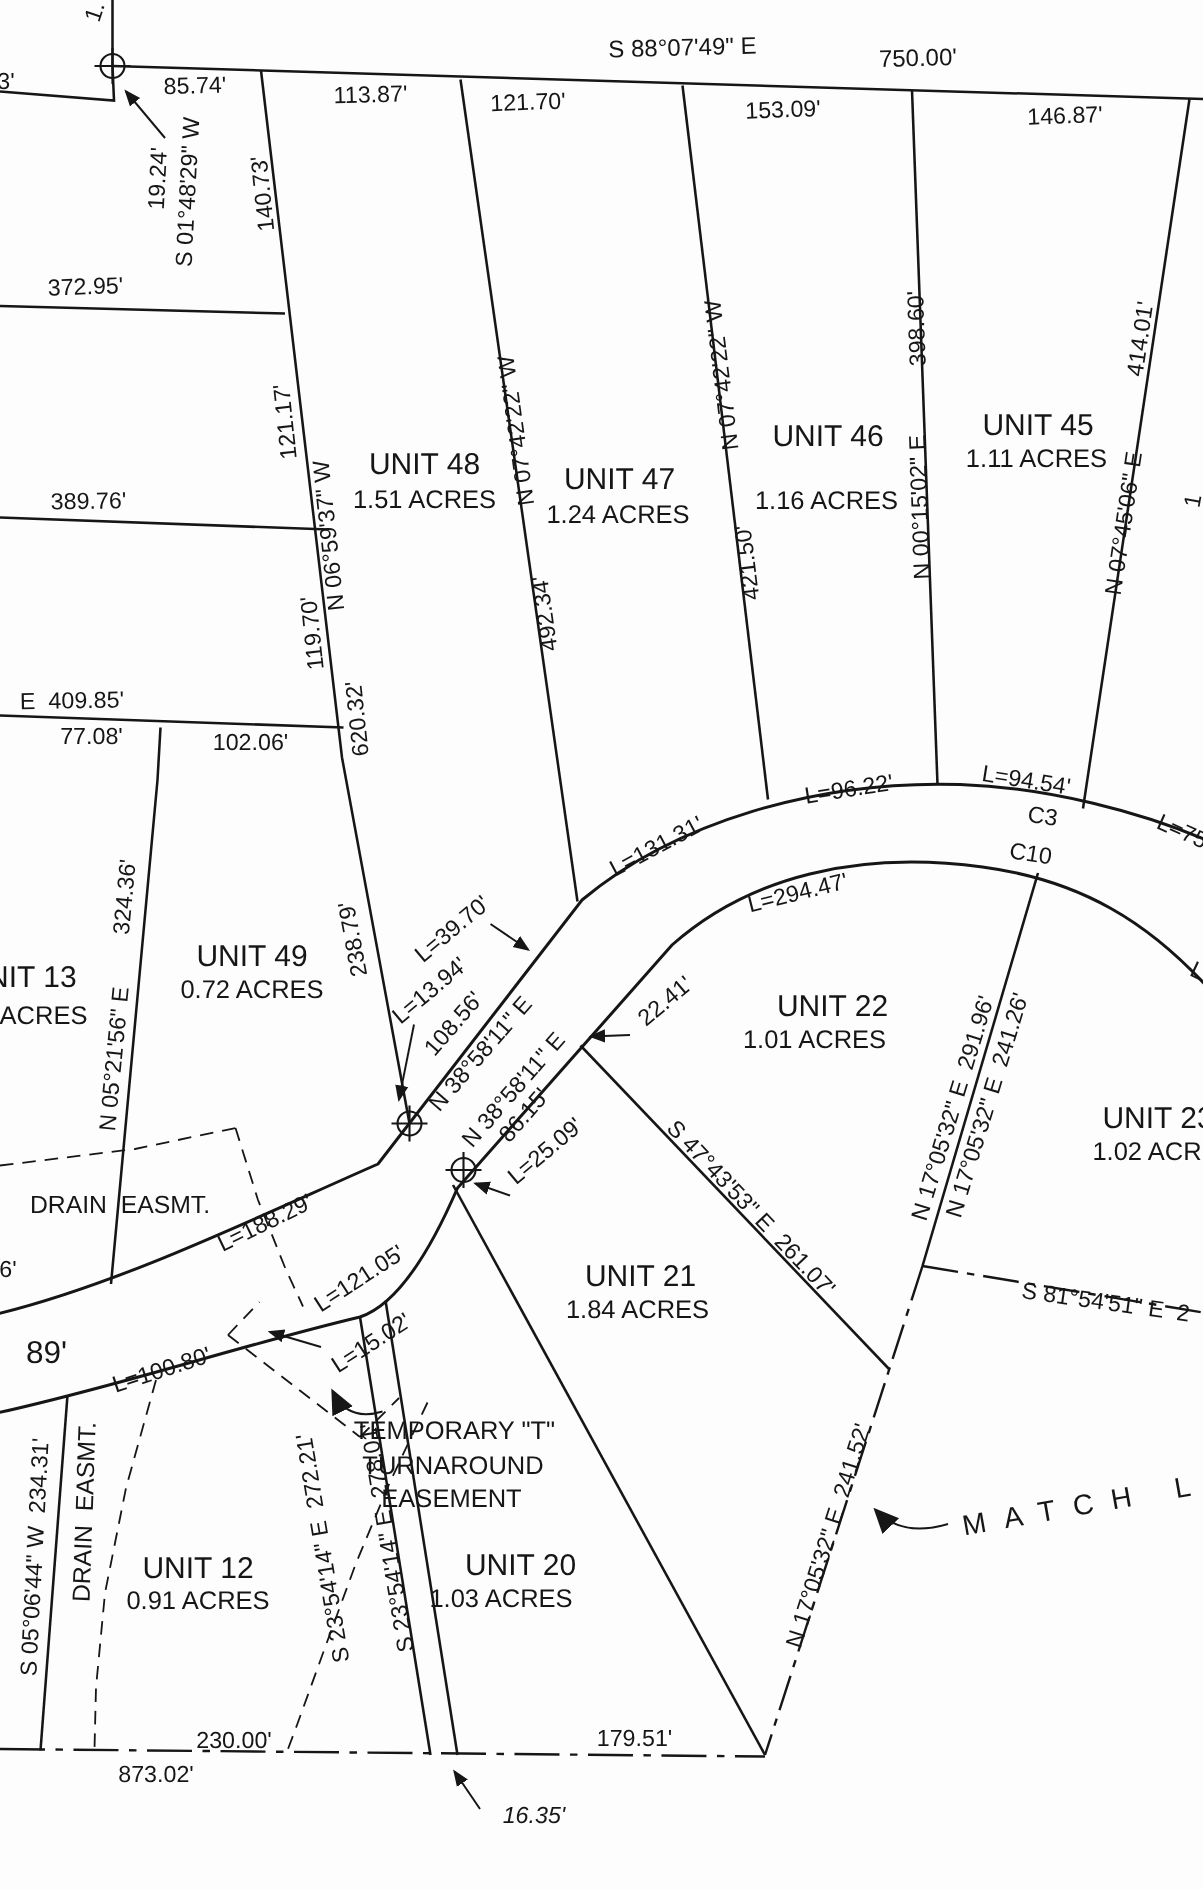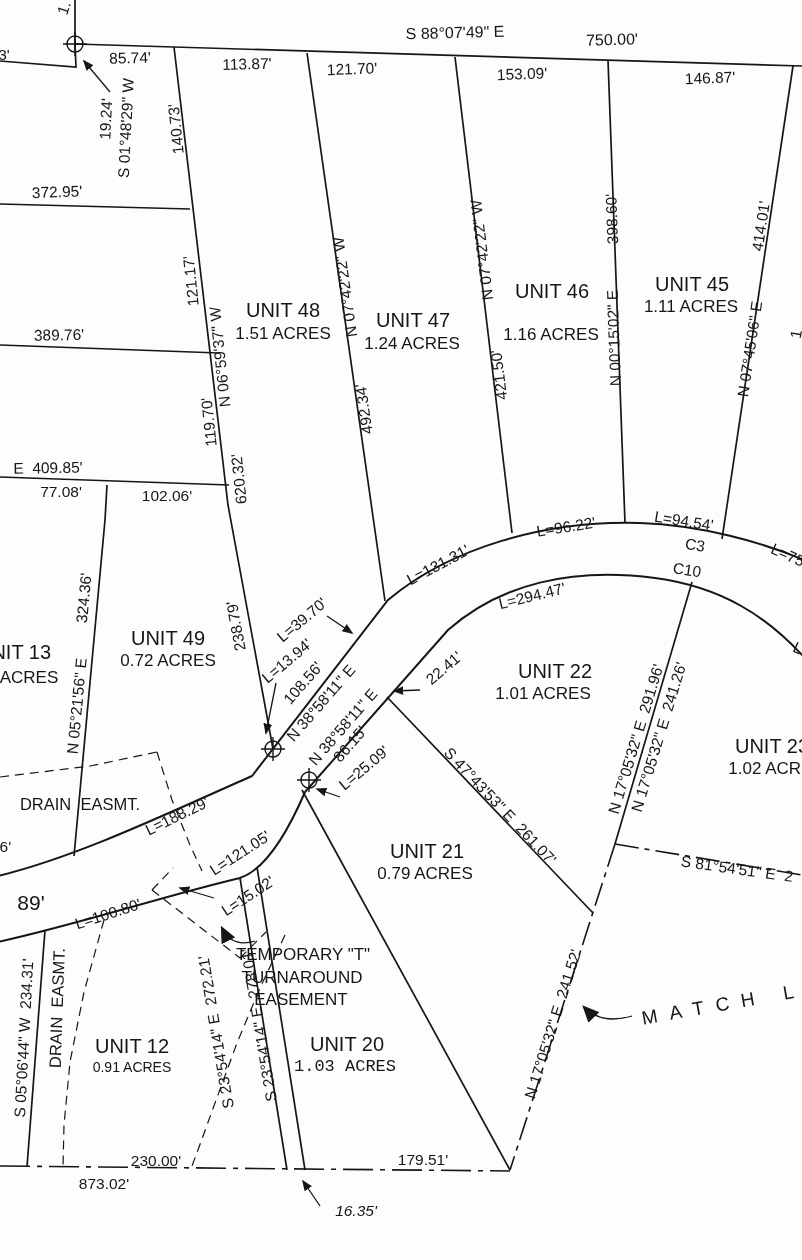--- a/index.html
+++ b/index.html
@@ -145,25 +145,25 @@
       <div class="lbl" style="left: 691px; top: 306px; font-size: 17px; --r: 0deg;">1.11 ACRES</div>
       <div class="lbl" style="left: 168px; top: 638px; font-size: 20px; --r: 0deg;">UNIT 49</div>
       <div class="lbl" style="left: 168px; top: 660px; font-size: 17px; --r: 0deg;">0.72 ACRES</div>
       <div class="lbl" style="left: 14px; top: 652px; font-size: 20px; --r: 0deg;">UNIT 13</div>
       <div class="lbl" style="left: 29px; top: 677px; font-size: 17px; --r: 0deg;">ACRES</div>
       <div class="lbl" style="left: 555px; top: 671px; font-size: 20px; --r: 0deg;">UNIT 22</div>
       <div class="lbl" style="left: 543px; top: 693px; font-size: 17px; --r: 0deg;">1.01 ACRES</div>
       <div class="lbl" style="left: 772px; top: 746px; font-size: 20px; --r: 0deg;">UNIT 23</div>
       <div class="lbl" style="left: 776px; top: 768px; font-size: 17px; --r: 0deg;">1.02 ACRES</div>
       <div class="lbl" style="left: 427px; top: 851px; font-size: 20px; --r: 0deg;">UNIT 21</div>
-      <div class="lbl" style="left: 425px; top: 873px; font-size: 17px; --r: 0deg;">0.79 ACRES</div>
+      <div class="lbl" style="left: 425px; top: 873px; font-size: 17px; --r: 0deg;">1.84 ACRES</div>
       <div class="lbl" style="left: 347px; top: 1044px; font-size: 20px; --r: 0deg;">UNIT 20</div>
-      <div class="lbl" style="left: 345px; top: 1066px; font-size: 17px; font-family: Liberation Mono, monospace; --r: 0deg;">1.03 ACRES</div>
+      <div class="lbl" style="left: 334px; top: 1066px; font-size: 17px; --r: 0deg;">1.03 ACRES</div>
       <div class="lbl" style="left: 132px; top: 1046px; font-size: 20px; --r: 0deg;">UNIT 12</div>
-      <div class="lbl" style="left: 132px; top: 1067px; font-size: 14px; --r: 0deg;">0.91 ACRES</div>
+      <div class="lbl" style="left: 132px; top: 1067px; font-size: 17px; --r: 0deg;">0.91 ACRES</div>
       <div class="lbl" style="left: 345px; top: 287px; font-size: 15.5px; --r: -98deg;">N 07°42'22" W</div>
       <div class="lbl" style="left: 364px; top: 409px; font-size: 15.5px; --r: -98deg;">492.34'</div>
       <div class="lbl" style="left: 482px; top: 250px; font-size: 15.5px; --r: -97deg;">N 07°42'22" W</div>
       <div class="lbl" style="left: 499px; top: 375px; font-size: 15.5px; --r: -97deg;">421.50'</div>
       <div class="lbl" style="left: 614px; top: 338px; font-size: 15.5px; --r: -92deg;">N 00°15'02" E</div>
       <div class="lbl" style="left: 612px; top: 219px; font-size: 15.5px; --r: -92deg;">398.60'</div>
       <div class="lbl" style="left: 750px; top: 349px; font-size: 15.5px; --r: -81.5deg;">N 07°45'06" E</div>
       <div class="lbl" style="left: 761px; top: 226px; font-size: 15.5px; --r: -81.5deg;">414.01'</div>
       <div class="lbl" style="left: 796px; top: 334px; font-size: 15.5px; --r: -80deg;">1</div>
       <div class="lbl" style="left: 77px; top: 706px; font-size: 15.5px; --r: -84.5deg;">N 05°21'56" E</div>

